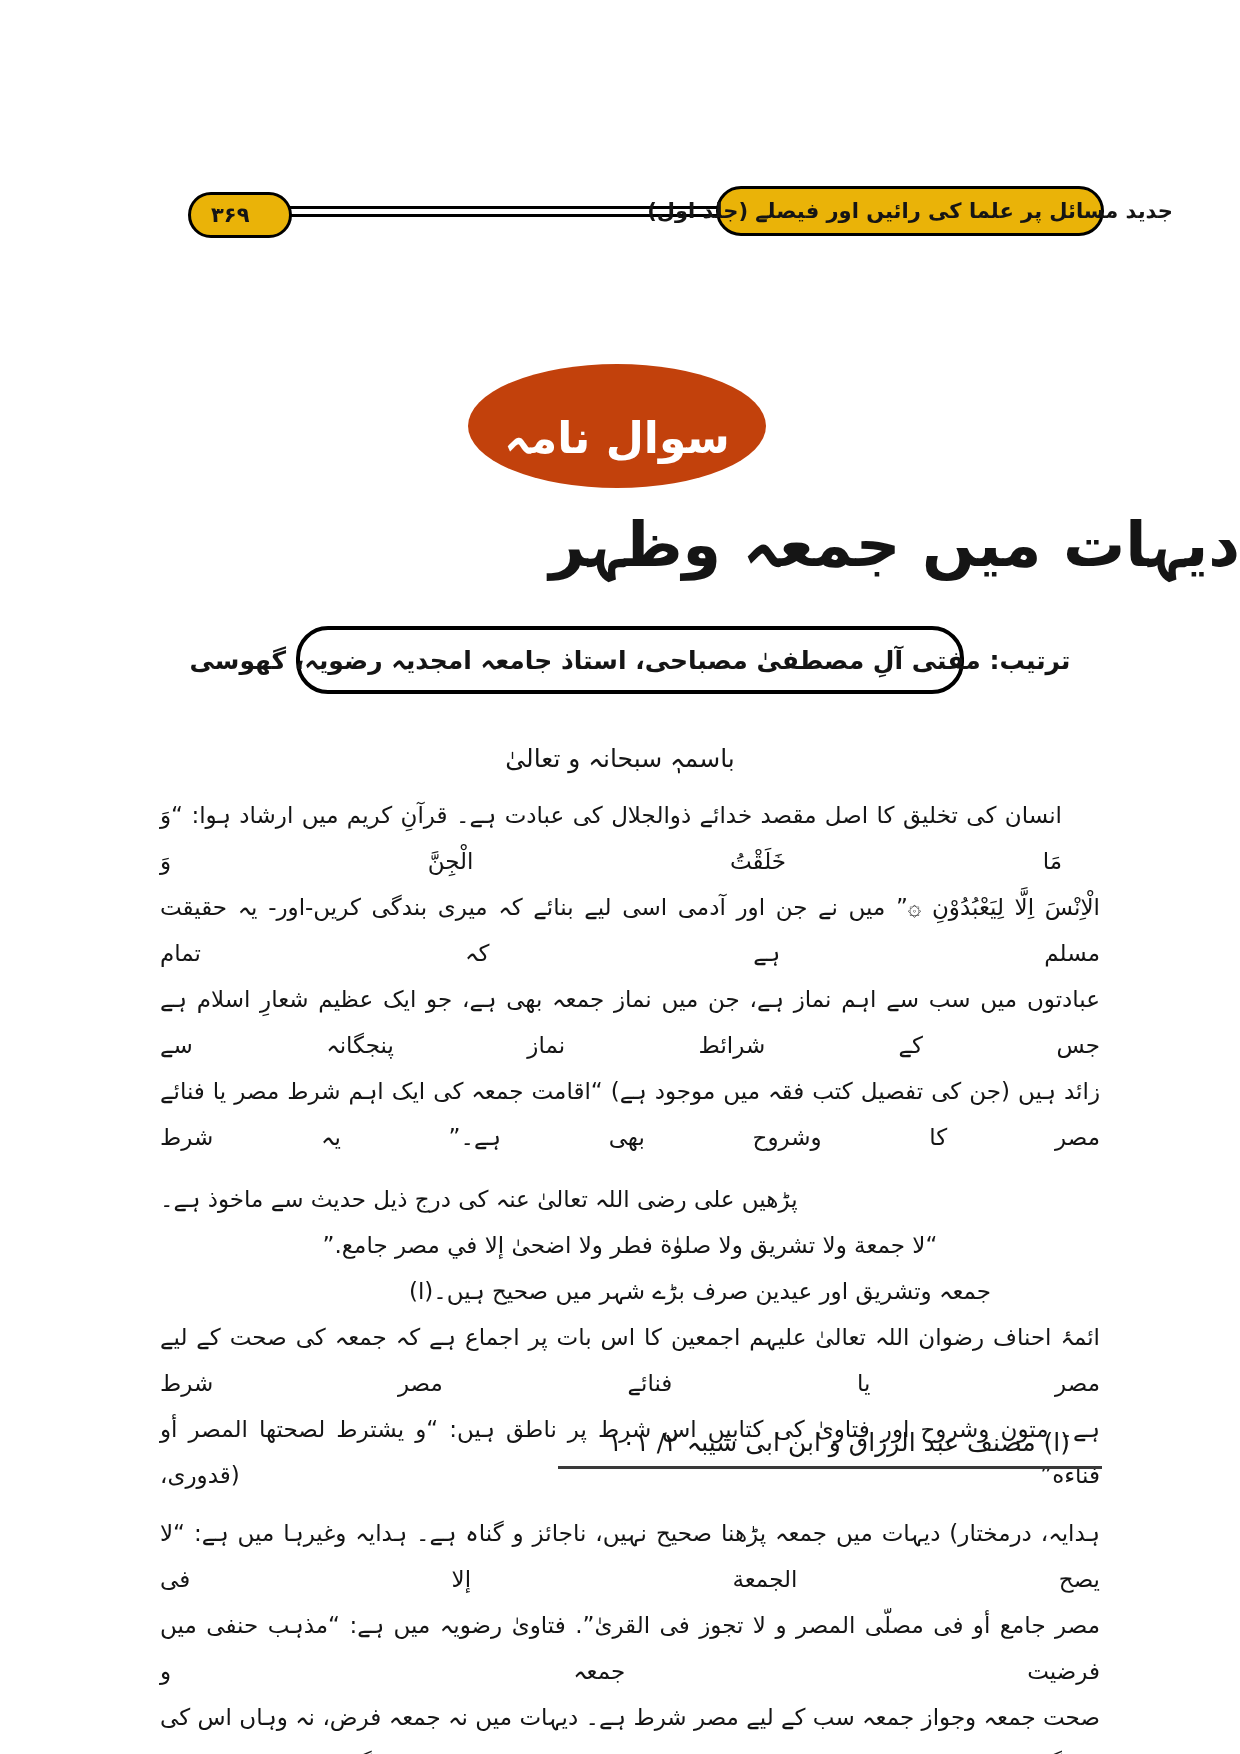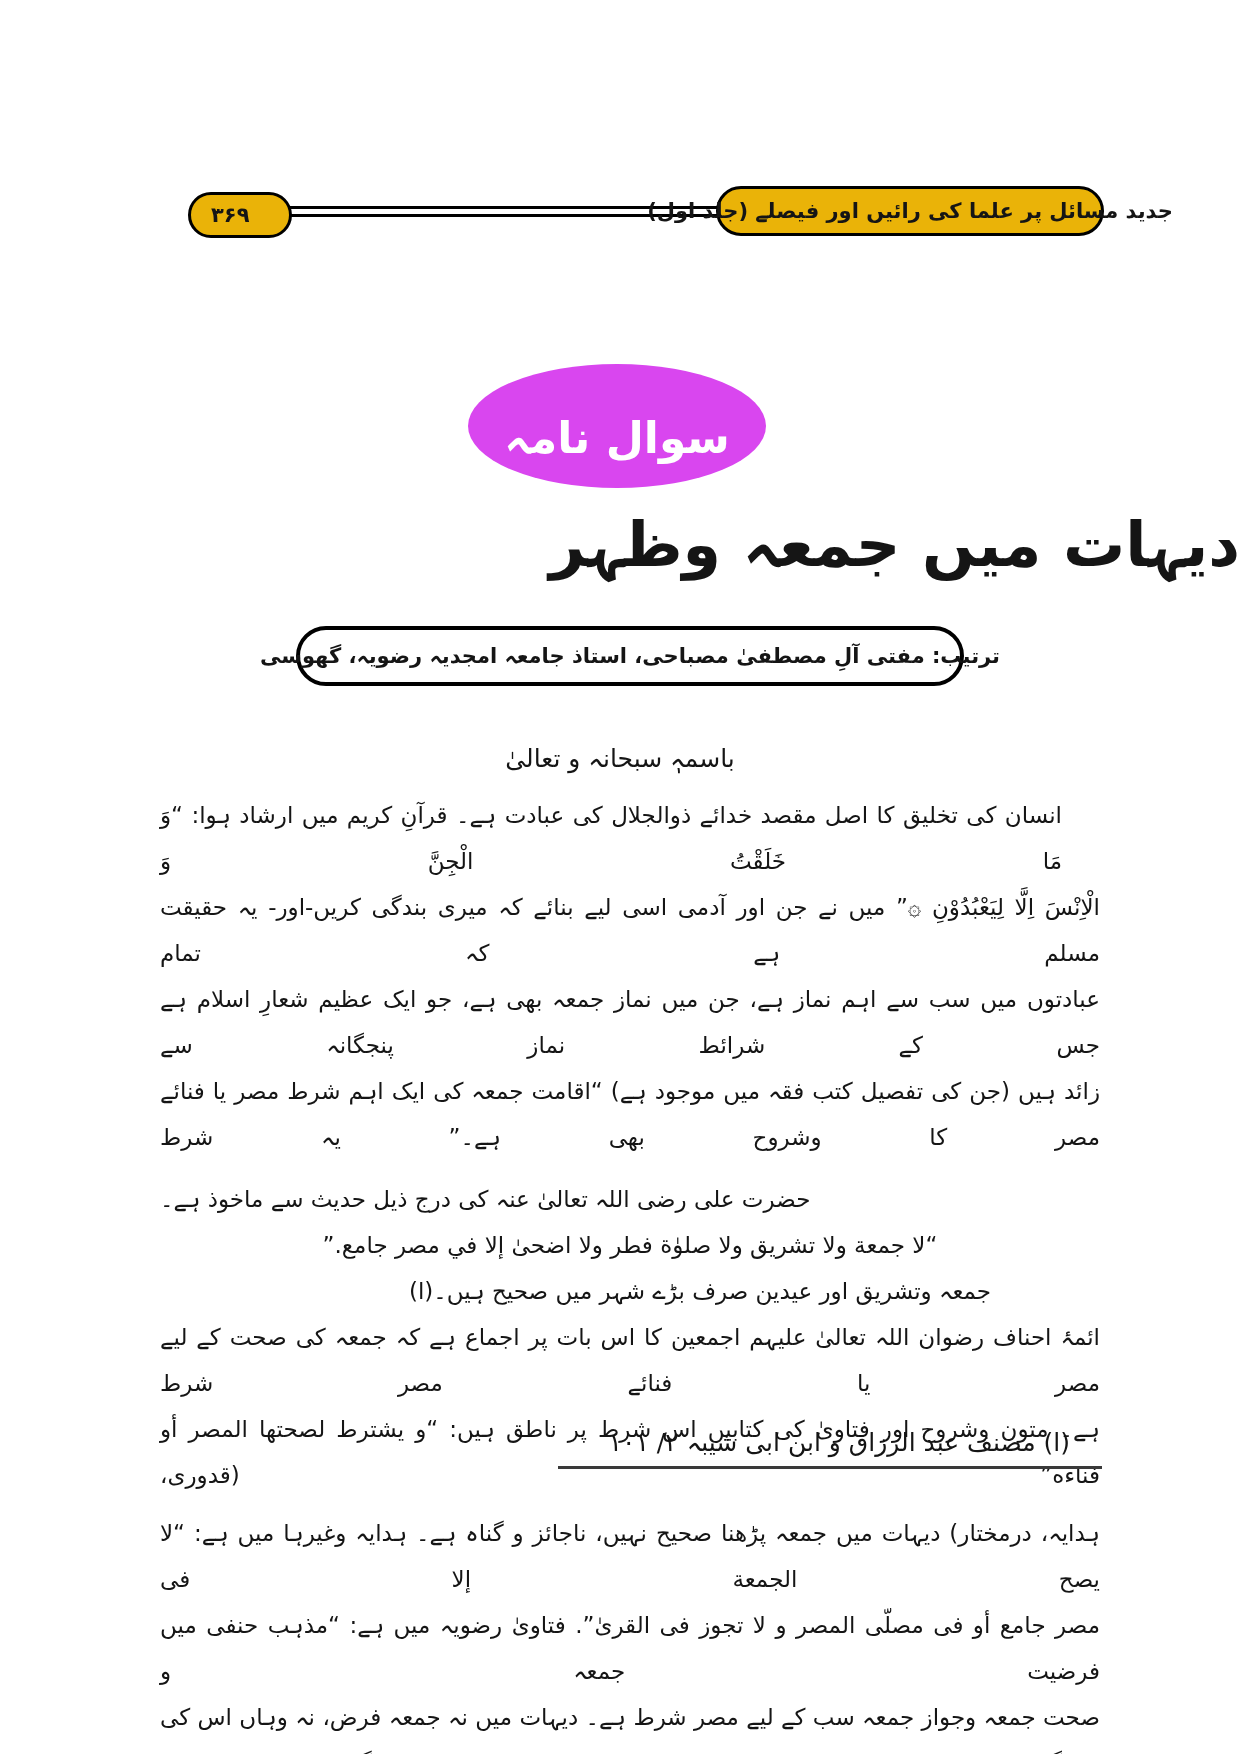--- a/index.html
+++ b/index.html
@@ -23,39 +23,39 @@
     justify-content:center; direction:rtl;
     font-weight:bold; font-size:21px; white-space:nowrap;
   }
   .hdr-rule {
     position:absolute; left:290px; top:206px; width:428px; height:5px;
     border-top:3px solid #000; border-bottom:3px solid #000; box-sizing:content-box;
   }
   
   .oval {
     position:absolute; left:468px; top:364px; width:298px; height:124px;
-    background:#d946ef; border-radius:50%;
+    background:#c2410c; border-radius:50%;
     display:flex; align-items:center; justify-content:center;
   }
   .oval .oval-text {
     color:#fff; font-size:44px; font-weight:bold; direction:rtl;
     padding-top:22px; white-space:nowrap;
   }
   
   .main-title {
     position:absolute; top:508px; left:0; width:100%;
     direction:rtl;
     font-size:62px; font-weight:bold; letter-spacing:1px;
   }
   
   .compiler {
-    position:absolute; left:296px; top:626px; width:668px; height:60px;
+    position:absolute; left:296px; top:626px; width:668px; height:68px;
     border:4px solid #000; border-radius:32px; box-sizing:border-box;
     display:flex; align-items:center; justify-content:center;
-    direction:rtl; font-size:21px; font-weight:bold; white-space:nowrap;
+    direction:rtl; font-size:25px; font-weight:bold; white-space:nowrap;
   }
   
   .basmala {
     position:absolute; top:744px; left:0; width:100%;
     text-align:center; direction:rtl; font-size:25px;
   }
   .body-text {
     position:absolute; left:140px; top:792px; width:960px;
     direction:rtl; font-size:23px; line-height:46px;
   }
@@ -100,21 +100,21 @@
     <span>ترتیب: مفتی آلِ مصطفیٰ مصباحی، استاذ جامعہ امجدیہ رضویہ، گھوسی</span>
   </div>
 
   <div class="basmala">باسمہٖ سبحانہ و تعالیٰ</div>
 
   <div class="body-text">
     <div class="ln first-indent">انسان کی تخلیق کا اصل مقصد خدائے ذوالجلال کی عبادت ہے۔ قرآنِ کریم میں ارشاد ہوا: “وَ مَا خَلَقْتُ الْجِنَّ وَ</div>
     <div class="ln">الْاِنْسَ اِلَّا لِیَعْبُدُوْنِ ۞” میں نے جن اور آدمی اسی لیے بنائے کہ میری بندگی کریں-اور- یہ حقیقت مسلم ہے کہ تمام</div>
     <div class="ln">عبادتوں میں سب سے اہم نماز ہے، جن میں نماز جمعہ بھی ہے، جو ایک عظیم شعارِ اسلام ہے جس کے شرائط نماز پنجگانہ سے</div>
     <div class="ln">زائد ہیں (جن کی تفصیل کتب فقہ میں موجود ہے) “اقامت جمعہ کی ایک اہم شرط مصر یا فنائے مصر کا وشروح بھی ہے۔” یہ شرط</div>
-    <div class="ln start-left gap-top">حضرت علی رضی اللہ تعالیٰ عنہ کی درج ذیل حدیث سے ماخوذ ہے۔</div>
+    <div class="ln start-left gap-top">پڑھیں علی رضی اللہ تعالیٰ عنہ کی درج ذیل حدیث سے ماخوذ ہے۔</div>
     <div class="ln centered">“لا جمعة ولا تشريق ولا صلوٰة فطر ولا اضحىٰ إلا في مصر جامع.”</div>
     <div class="ln center-right">جمعہ وتشریق اور عیدین صرف بڑے شہر میں صحیح ہیں۔(ا)</div>
     <div class="ln">ائمۂ احناف رضوان اللہ تعالیٰ علیہم اجمعین کا اس بات پر اجماع ہے کہ جمعہ کی صحت کے لیے مصر یا فنائے مصر شرط</div>
     <div class="ln">ہے۔ متون وشروح اور فتاویٰ کی کتابیں اس شرط پر ناطق ہیں: “و یشترط لصحتها المصر أو فناءه” (قدوری،</div>
     <div class="ln gap-top-sm">ہدایہ، درمختار) دیہات میں جمعہ پڑھنا صحیح نہیں، ناجائز و گناہ ہے۔ ہدایہ وغیرہا میں ہے: “لا یصح الجمعة إلا فی</div>
     <div class="ln">مصر جامع أو فی مصلّی المصر و لا تجوز فی القریٰ”. فتاویٰ رضویہ میں ہے: “مذہب حنفی میں فرضیت جمعہ و</div>
     <div class="ln">صحت جمعہ وجواز جمعہ سب کے لیے مصر شرط ہے۔ دیہات میں نہ جمعہ فرض، نہ وہاں اس کی ادائیگی جائز نہ صحیح، اگر پڑھیں</div>
 
   </div>
 

